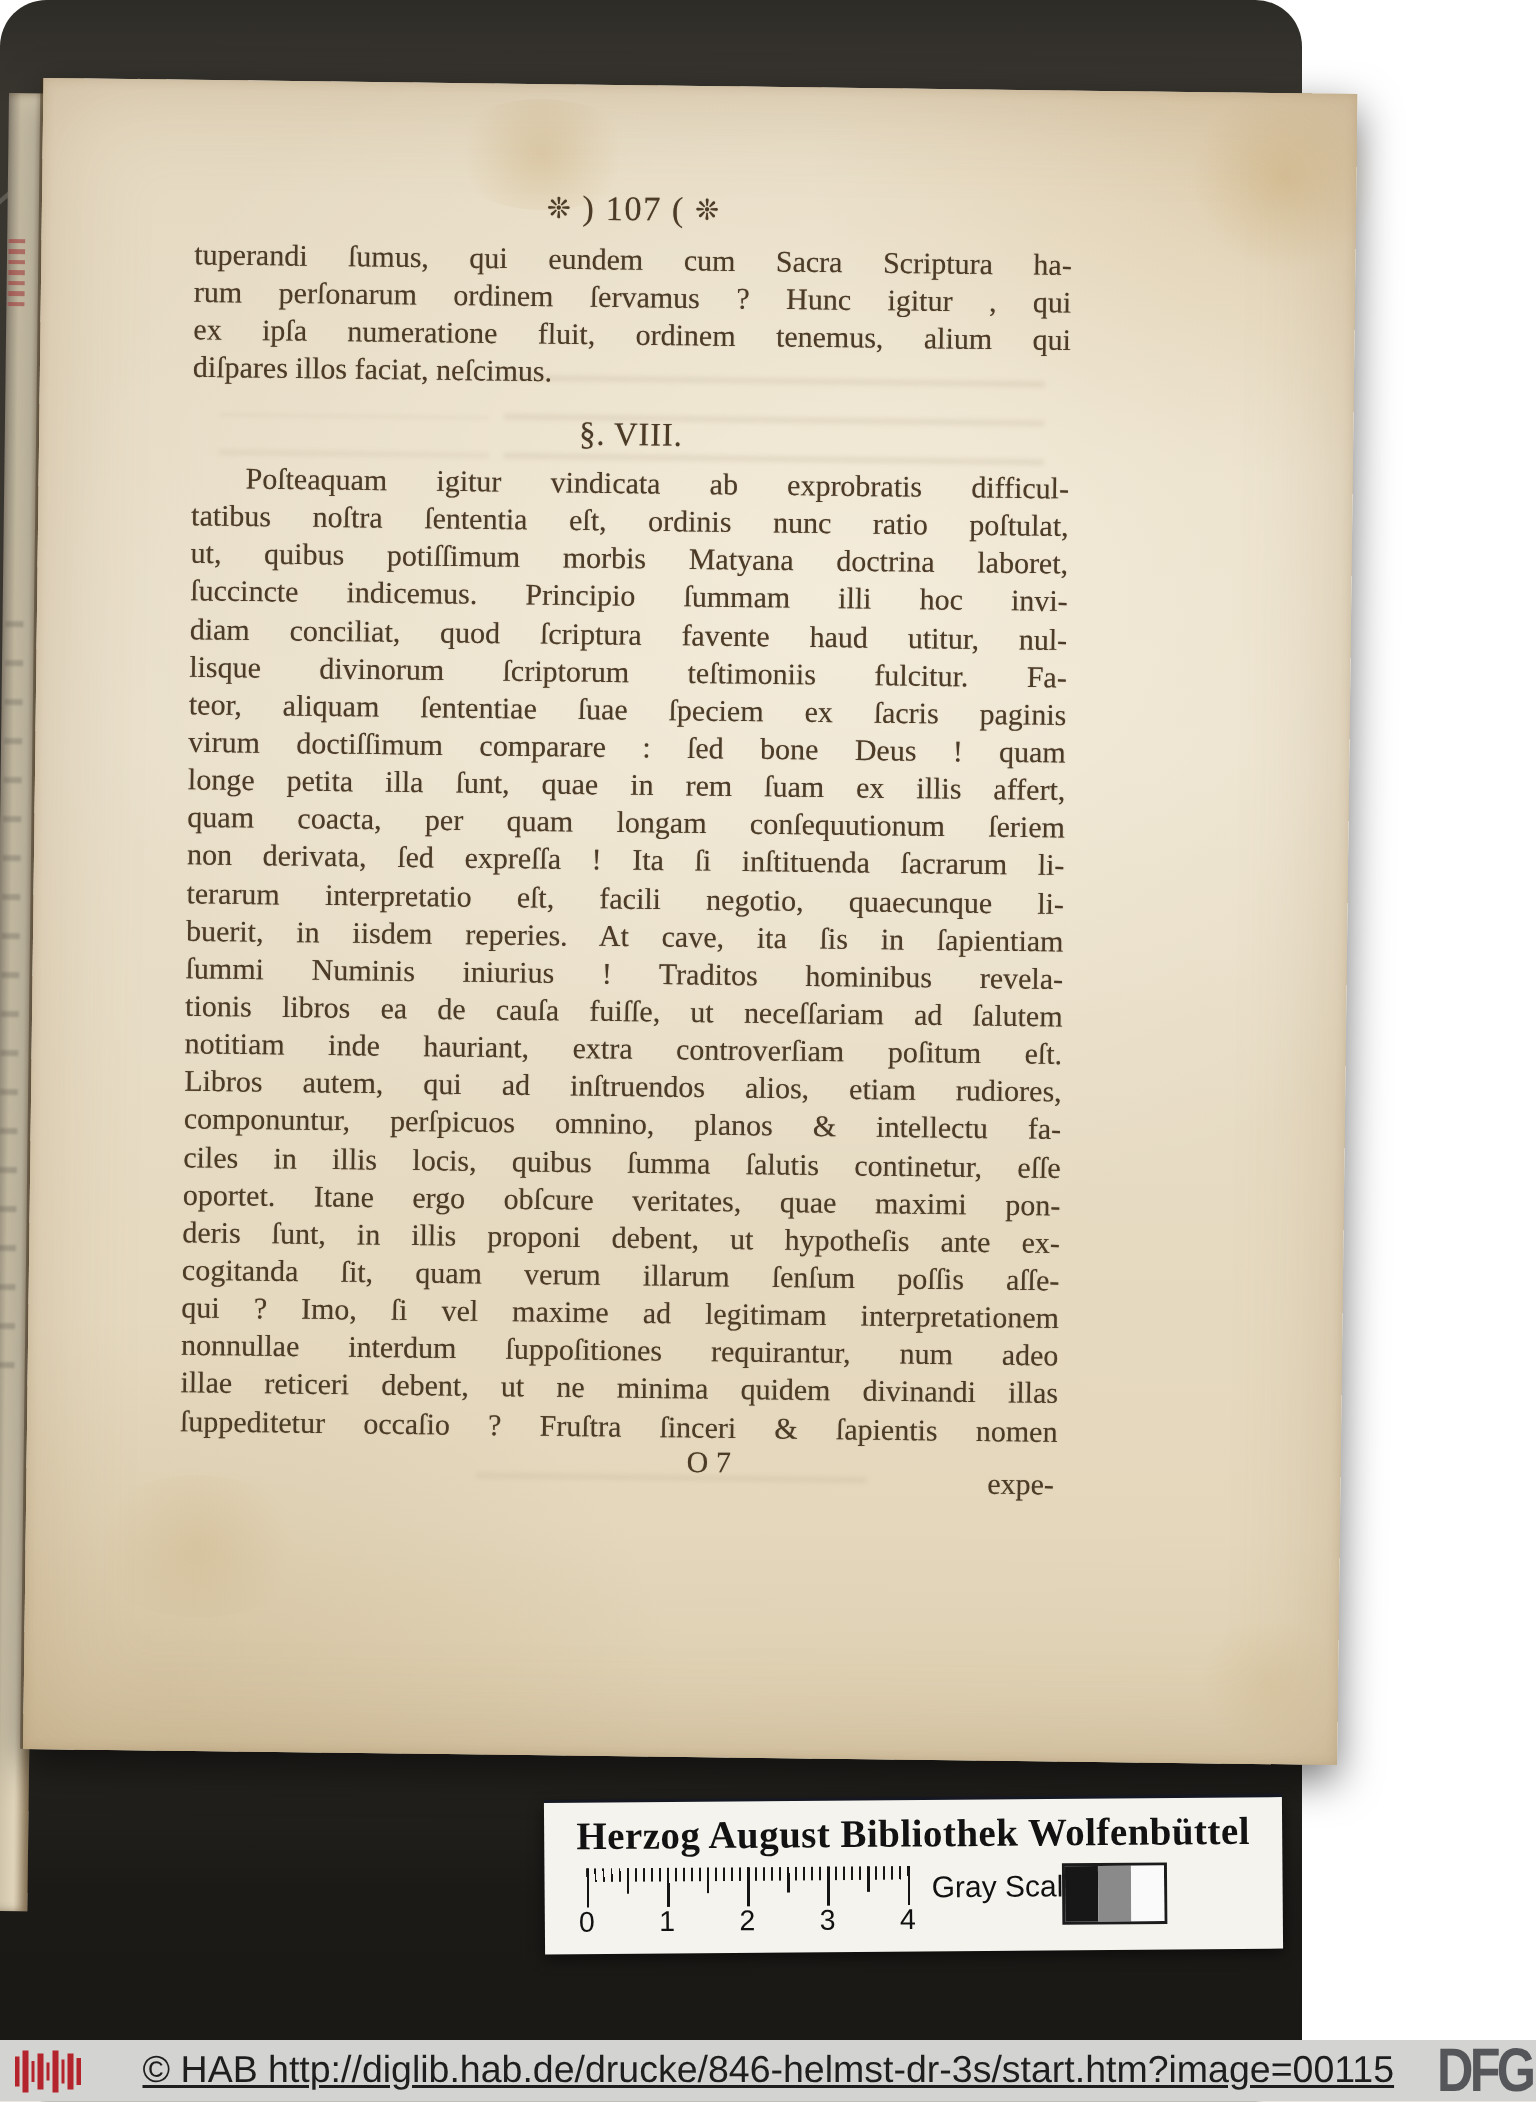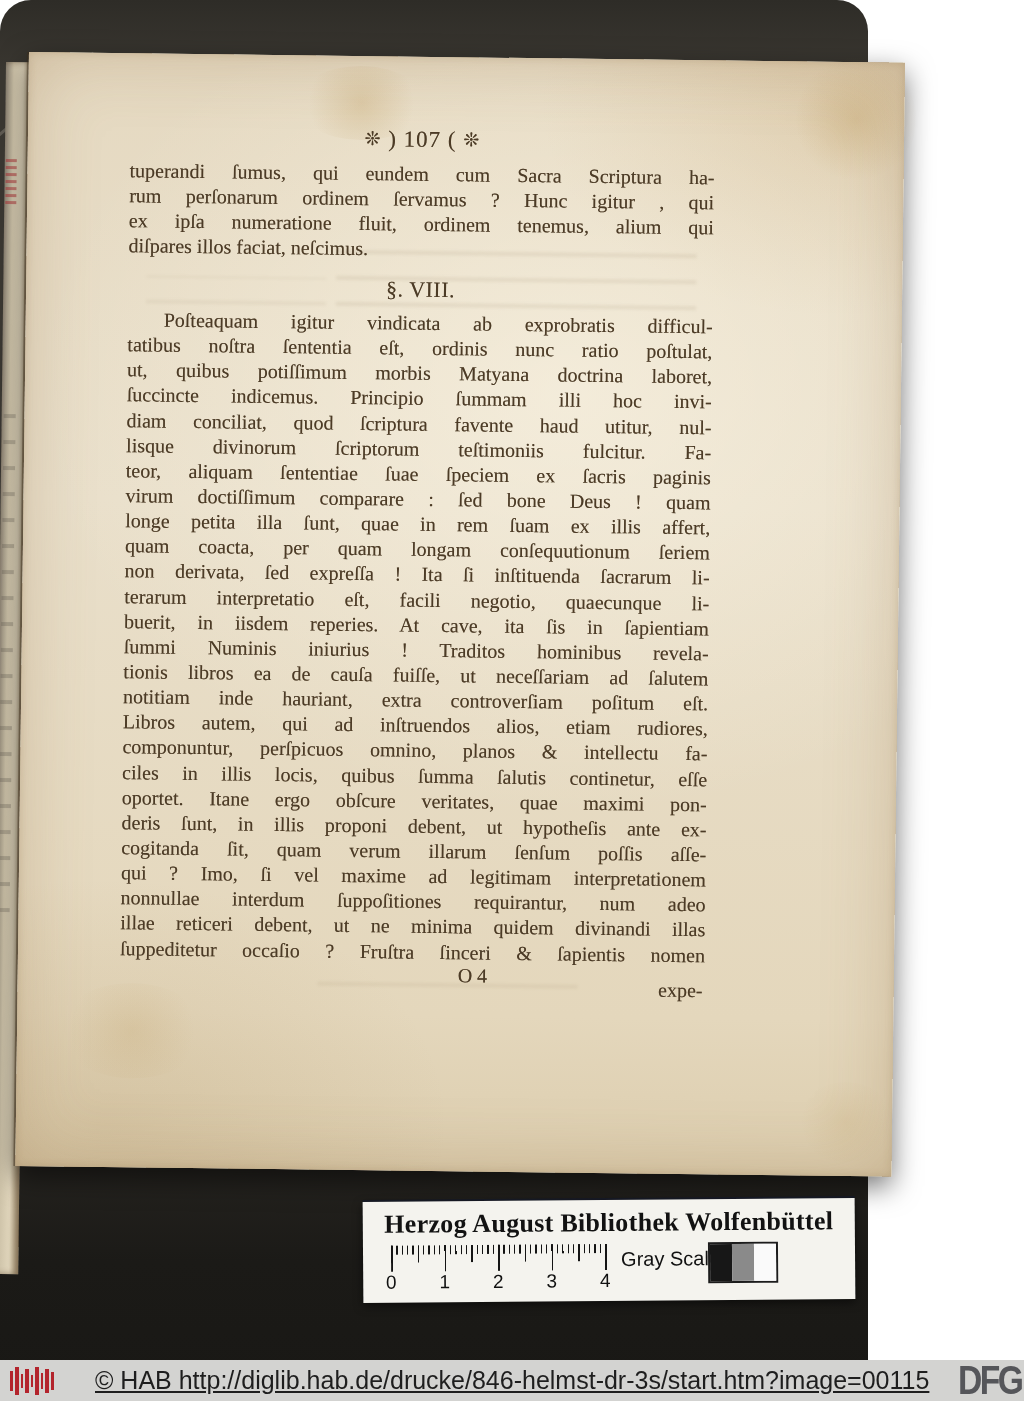--- a/index.html
+++ b/index.html
@@ -144,21 +144,21 @@
         <div class="tline">oportet.  Itane ergo obſcure veritates, quae maximi pon-</div>
         <div class="tline">deris ſunt, in illis proponi debent, ut hypotheſis ante ex-</div>
         <div class="tline">cogitanda ſit, quam verum illarum ſenſum poſſis aſſe-</div>
         <div class="tline">qui ?  Imo, ſi vel maxime ad legitimam interpretationem</div>
         <div class="tline">nonnullae interdum ſuppoſitiones requirantur, num adeo</div>
         <div class="tline">illae reticeri debent, ut ne minima quidem divinandi illas</div>
         <div class="tline">ſuppeditetur occaſio ? Fruſtra ſinceri &amp; ſapientis nomen</div>
       </div>
 
     <div class="sigline ink">
-      <span class="sig">O 4</span>
+      <span class="sig">O 7</span>
       <span class="catch">expe-</span>
     </div>
   </div>
 
   <div class="card">
     <div class="card-title">Herzog August Bibliothek Wolfenbüttel</div>
     <div class="ruler"></div>
     <div class="ruler-nums">
         <div class="ruler-num" style="left: 0px;">0</div>
         <div class="ruler-num" style="left: 53.5px;">1</div>

